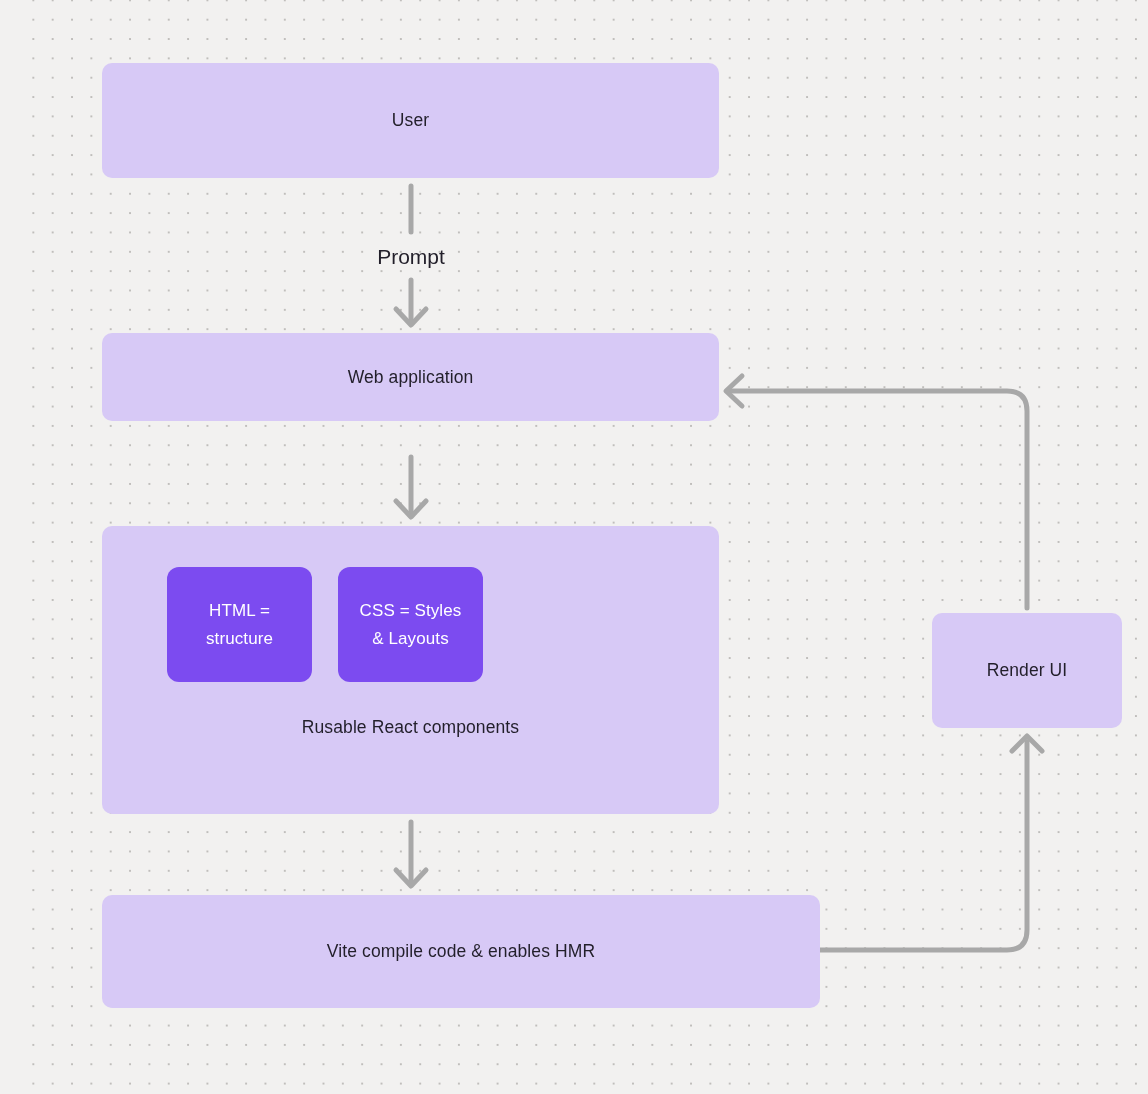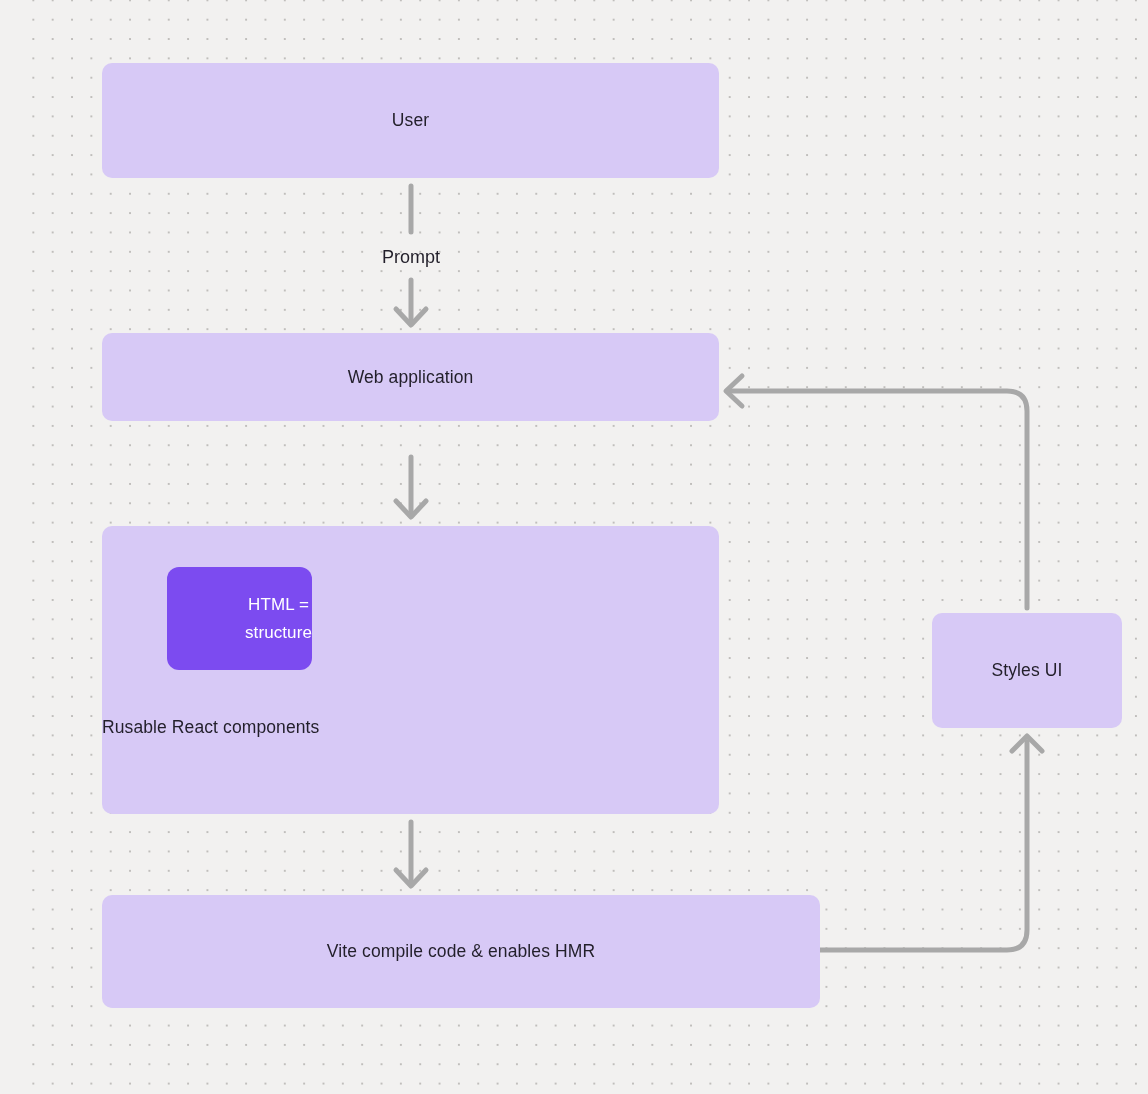--- a/index.html
+++ b/index.html
@@ -47,45 +47,46 @@
     letter-spacing:.1px;
   }
   .node-user{left:72px;top:63px;width:617px;height:115px}
   .node-webapp{left:72px;top:333px;width:617px;height:88px}
   .node-container{left:72px;top:526px;width:617px;height:288px;display:block}
   .node-vite{left:72px;top:895px;width:718px;height:113px}
   .node-render{left:902px;top:613px;width:190px;height:115px}
   .chip{
     position:absolute;
     top:41px;
-    width:145px;height:103px;
+    width:145px;height:115px;
     background:var(--chip_fill);
     color:var(--chip_text);
     border-radius:12px;
-    display:flex;align-items:center;justify-content:flex-end;
+    display:flex;align-items:center;justify-content:center;
     text-align:center;
     font-size:17px;font-weight:500;
     line-height:28px;
     white-space:pre-line;
   }
   .chip-1{left:65px}
   .chip-2{left:236px}
   .chip-3{left:406px}
   .container-caption{
     position:absolute;
     left:0;right:0;
     top:191px;
+    text-align:center;
     font-size:17.5px;font-weight:500;
     color:var(--text);
   }
   .edge-label{
     position:absolute;
     left:381px;top:257px;
     transform:translate(-50%,-50%);
-    font-size:18px;font-weight:500;
+    font-size:21px;font-weight:500;
     color:var(--text);
     white-space:nowrap;
   }
 </style>
 </head>
 <body>
 
 <div class="canvas">
 
   <svg class="connectors" viewBox="0 0 1148 1094" xmlns="http://www.w3.org/2000/svg">
@@ -120,24 +121,28 @@
 
   <div class="node node-webapp">
     <span>Web application</span>
   </div>
 
   <div class="node node-container">
     <div class="chip chip-1">
       <span>HTML =
 structure</span>
     </div>
+    <div class="chip chip-2">
+      <span>CSS = Styles
+&amp; Layouts</span>
+    </div>
     <div class="container-caption">Rusable React components</div>
   </div>
 
   <div class="node node-vite">
     <span>Vite compile code &amp; enables HMR</span>
   </div>
 
   <div class="node node-render">
-    <span>Styles UI</span>
+    <span>Render UI</span>
   </div>
 
 </div>
 
 </body></html>

